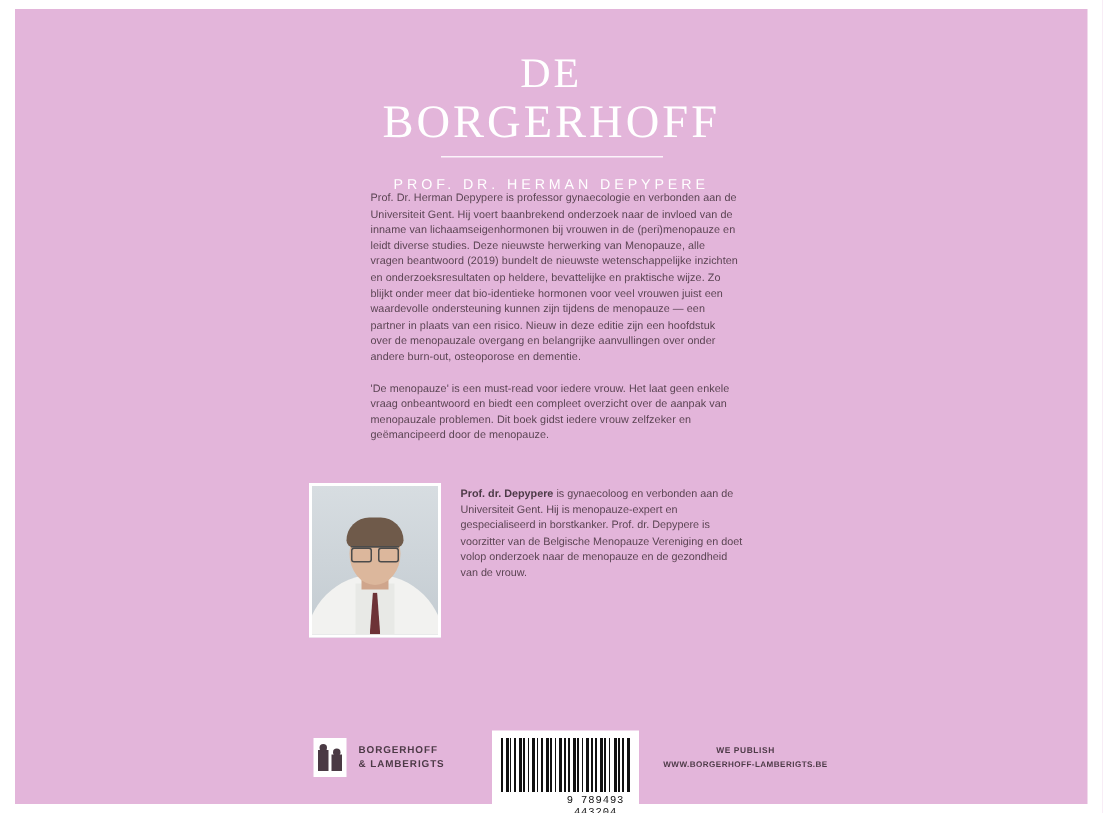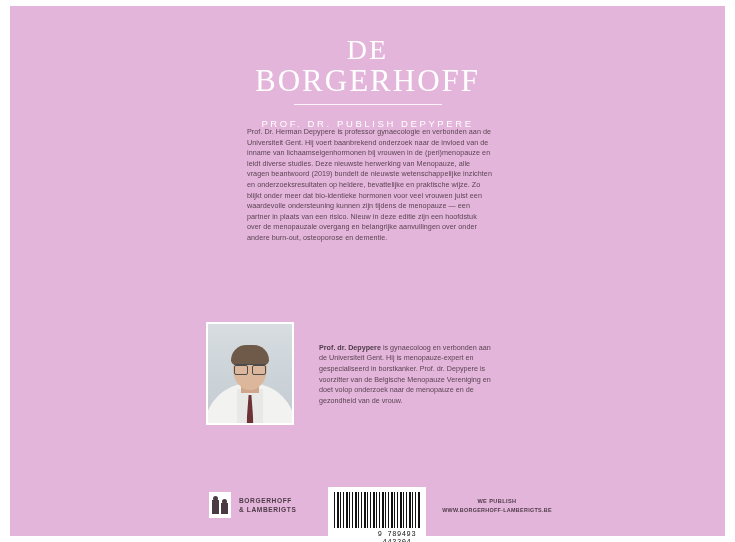--- a/index.html
+++ b/index.html
@@ -82,22 +82,22 @@
   }
   .blurb-para:last-child { margin-bottom: 0; }
 
   
   #bio-block {
     position: absolute;
     left: 196px;
     top: 316px;
     width: 292px;
     display: flex;
-    gap: 25px;
-    align-items: center;
+    gap: 13px;
+    align-items: flex-start;
   }
   #author-photo {
     width: 88px;
     height: 103px;
     flex: 0 0 auto;
     border: 2px solid #ffffff;
     background: #cfd5d9;
     position: relative;
     overflow: hidden;
   }
@@ -276,25 +276,26 @@
 <body>
 
 <div id="book-back-cover">
 
   <div id="cover-panel">
 
     <div id="title-block">
       <div id="title-line-1">DE</div>
       <div id="title-line-2">BORGERHOFF</div>
       <div id="author-rule"></div>
-      <div id="author-line">PROF. DR. PUBLISH DEPYPERE</div>
+      <div id="author-line">PROF. DR. HERMAN DEPYPERE</div>
     </div>
 
     <div id="blurb">
       <p class="blurb-para">Prof. Dr. Herman Depypere is professor gynaecologie en verbonden aan de Universiteit Gent. Hij voert baanbrekend onderzoek naar de invloed van de inname van lichaamseigenhormonen bij vrouwen in de (peri)menopauze en leidt diverse studies. Deze nieuwste herwerking van Menopauze, alle vragen beantwoord (2019) bundelt de nieuwste wetenschappelijke inzichten en onderzoeksresultaten op heldere, bevattelijke en praktische wijze. Zo blijkt onder meer dat bio-identieke hormonen voor veel vrouwen juist een waardevolle ondersteuning kunnen zijn tijdens de menopauze — een partner in plaats van een risico. Nieuw in deze editie zijn een hoofdstuk over de menopauzale overgang en belangrijke aanvullingen over onder andere burn-out, osteoporose en dementie.</p>
+      <p class="blurb-para">'De menopauze' is een must-read voor iedere vrouw. Het laat geen enkele vraag onbeantwoord en biedt een compleet overzicht over de aanpak van menopauzale problemen. Dit boek gidst iedere vrouw zelfzeker en geëmancipeerd door de menopauze.</p>
     </div>
 
     <div id="bio-block">
       <div id="author-photo">
         <div class="ph-bg"></div>
         <div class="ph-coat"></div>
         <div class="ph-shirt"></div>
         <div class="ph-tie"></div>
         <div class="ph-neck"></div>
         <div class="ph-head"></div>

